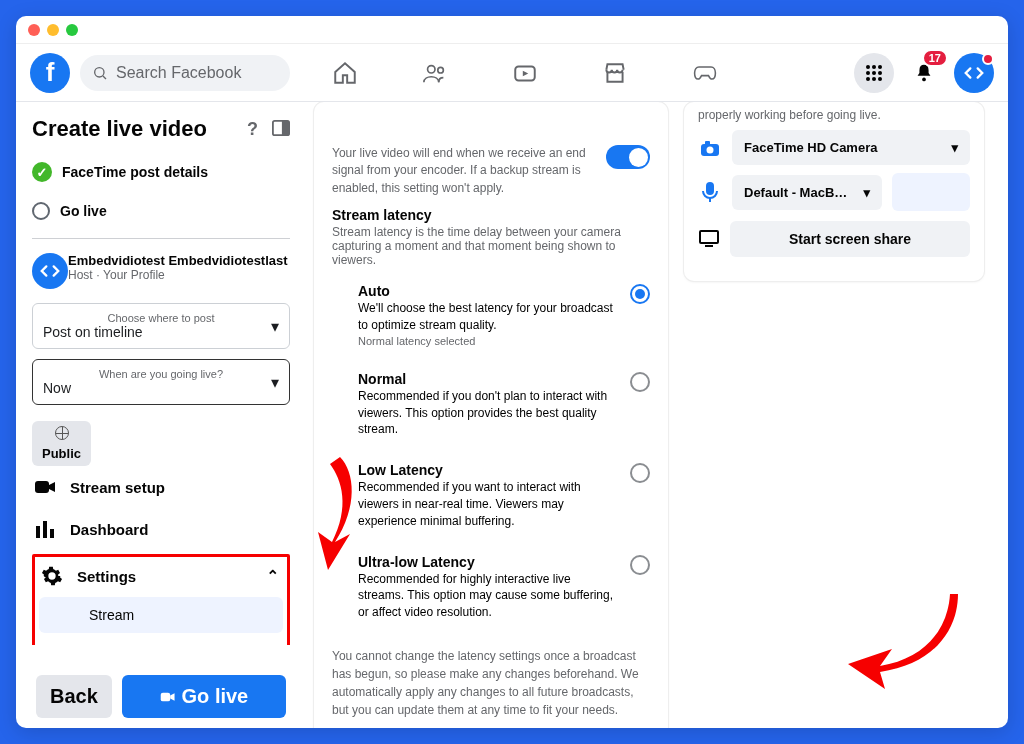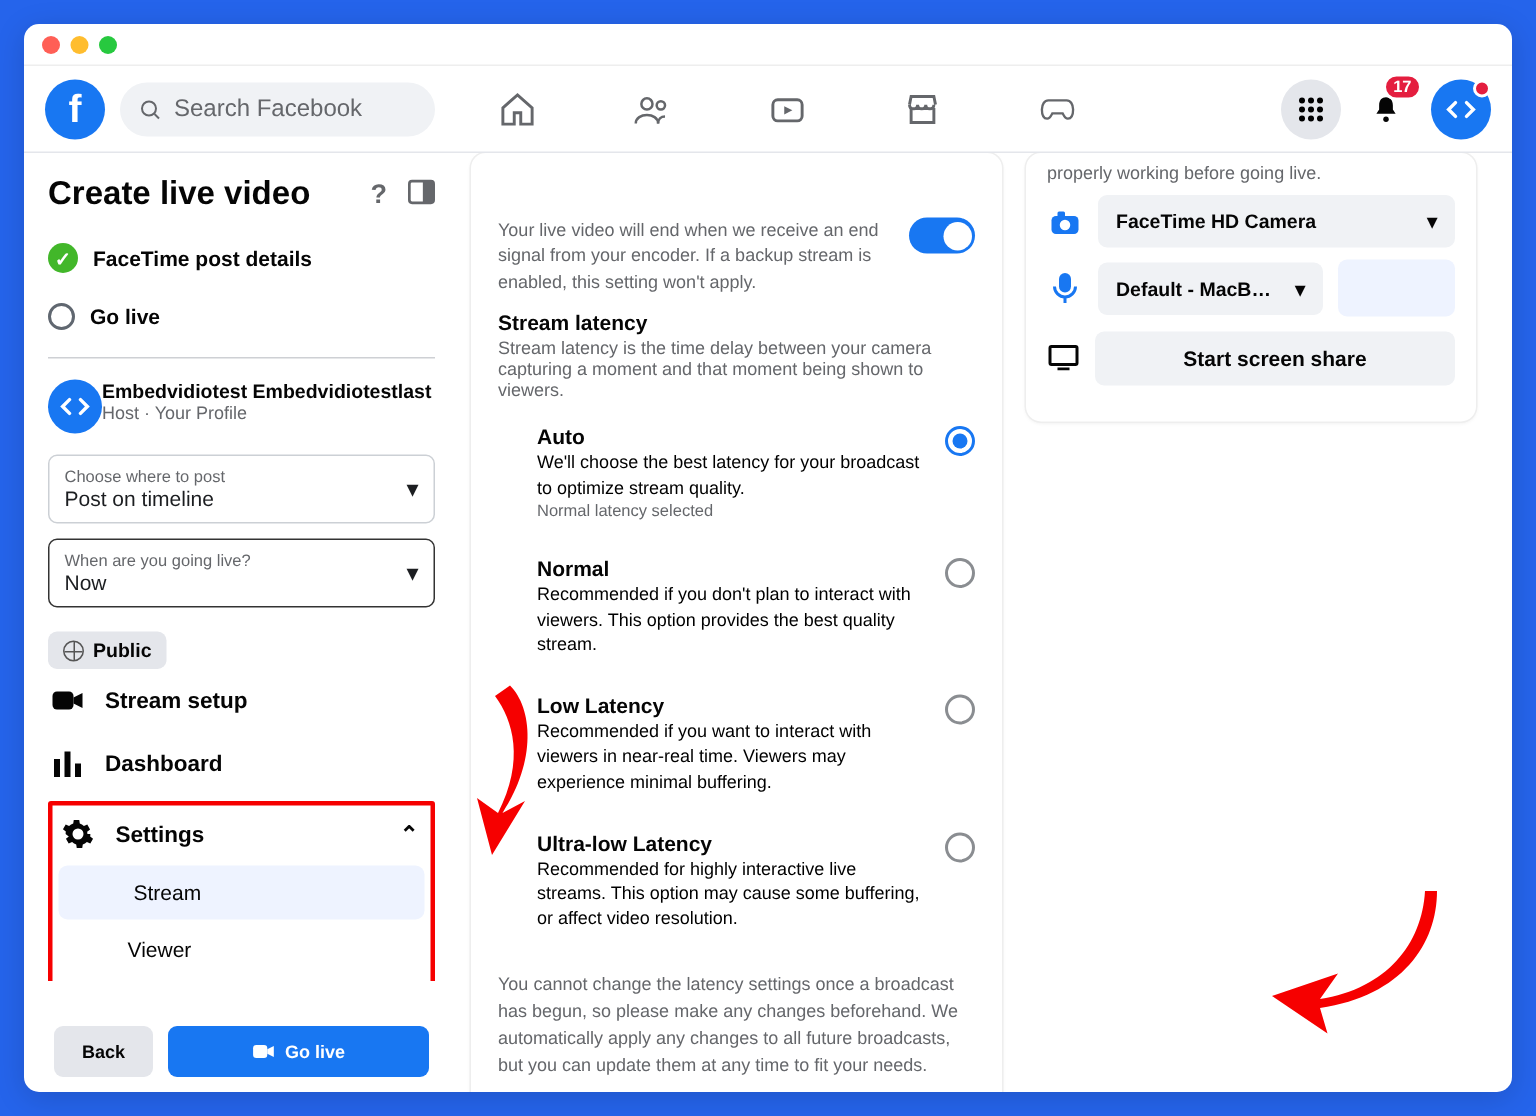--- a/index.html
+++ b/index.html
@@ -28,36 +28,36 @@
   .step { display:flex; align-items:center; gap:10px; padding:10px 0; font-size:14px; color:#050505; font-weight:600;}
   .checkmark { width:20px; height:20px; border-radius:50%; background:#42b72a; color:#fff; display:flex; align-items:center; justify-content:center; font-size:13px;}
   .radio-open { width:18px; height:18px; border-radius:50%; border:2px solid #606770;}
   .divider { border-top:1px solid #ced0d4; margin:8px 0 14px 0;}
   .profile-row{ display:flex; align-items:flex-start; margin-bottom:14px;}
   .avatar{ width:36px; height:36px; border-radius:50%; background:#1877f2; display:flex; align-items:center; justify-content:center;}
   .avatar svg{ width:22px; height:22px; fill:#fff;}
   .profile-row .name{ font-size:13px; font-weight:700; color:#050505;}
   .profile-row .sub{ font-size:12px; color:#65676b;}
   .select { border:1px solid #ccd0d5; border-radius:6px; padding:8px 10px; margin-bottom:10px; position:relative;}
-  .select .lbl{ font-size:11px; color:#65676b;}
+  .select .lbl{ font-size:11px; color:#65676b;text-align:center;}
   .select .val{ font-size:14px; color:#1c1e21; font-weight:500;}
   .select .chev{ position:absolute; right:10px; top:50%; transform:translateY(-50%); color:#1c1e21;}
   .select.bold{ border:1.5px solid #333;}
-  .chip{ display:inline-flex; align-items:center; gap:6px; background:#e4e6eb; border-radius:6px; padding:5px 10px; font-size:13px; font-weight:600; color:#050505; margin-top:6px;}
+  .chip{ display:inline-flex; align-items:center; gap:6px; background:#e4e6eb; border-radius:6px; padding:5px 10px; font-size:13px; font-weight:600; color:#050505; margin-top:6px;flex-direction:column;}
   .globe{ width:14px; height:14px; border:1.5px solid #555; border-radius:50%; position:relative;}
   .globe:before{content:""; position:absolute; top:0; bottom:0; left:50%; border-left:1px solid #555;}
   .globe:after{content:""; position:absolute; left:0; right:0; top:50%; border-top:1px solid #555;}
   .menu-item{ display:flex; align-items:center; gap:14px; padding:10px 2px; font-size:15px; font-weight:700; color:#050505; border-radius:6px; justify-content:space-between;}
   .menu-item .l{ display:flex; align-items:center; gap:14px;}
   .mi-icon{ width:22px; height:22px; display:flex; align-items:center; justify-content:center;}
   .sub-menu{ border:3px solid #f60000; border-radius:2px; padding-bottom:6px; margin-top:4px; }
   .sub-link{ padding:10px 8px 10px 50px; font-size:14px; color:#050505; font-weight:500;}
   .sub-link.active{ background:#eef3ff; border-radius:6px; margin:2px 4px;}
   .footer-btns{ margin-top:auto; display:flex; gap:10px; padding:14px 4px 10px; position:sticky; bottom:0; background:#fff;}
-  .btn{ border:none; border-radius:6px; padding:10px 14px; font-size:12px; font-weight:700; cursor:pointer;margin-top:16px;}
+  .btn{ border:none; border-radius:6px; padding:10px 14px; font-size:20px; font-weight:700; cursor:pointer;margin-top:16px;}
   .btn.back{ background:#e4e6eb; color:#050505; flex:0 0 66px;}
   .btn.go{ background:#1877f2; color:#fff; flex:1; display:flex; align-items:center; justify-content:center; gap:6px;}
   
   .center{ flex:1; padding: 0 16px 0 12px; overflow-y:auto;}
   .card{ background:#fff; border-radius:10px; box-shadow: 0 0 0 1px #eee, 0 1px 3px rgba(0,0,0,.08); padding:14px 18px; margin:0;}
   .row{ display:flex; justify-content:space-between; align-items:flex-start; gap:16px; }
   .row .text p.desc{ font-size:12px; color:#65676b; line-height:1.45;}
   .toggle{ flex:0 0 44px; width:44px; height:24px; background:#1877f2; border-radius:20px; position:relative;}
   .toggle:after{ content:""; position:absolute; width:19px; height:19px; background:#fff; border-radius:50%; top:2.5px; right:2.5px;}
   .radio-list{ margin:4px 0 10px 26px;}

